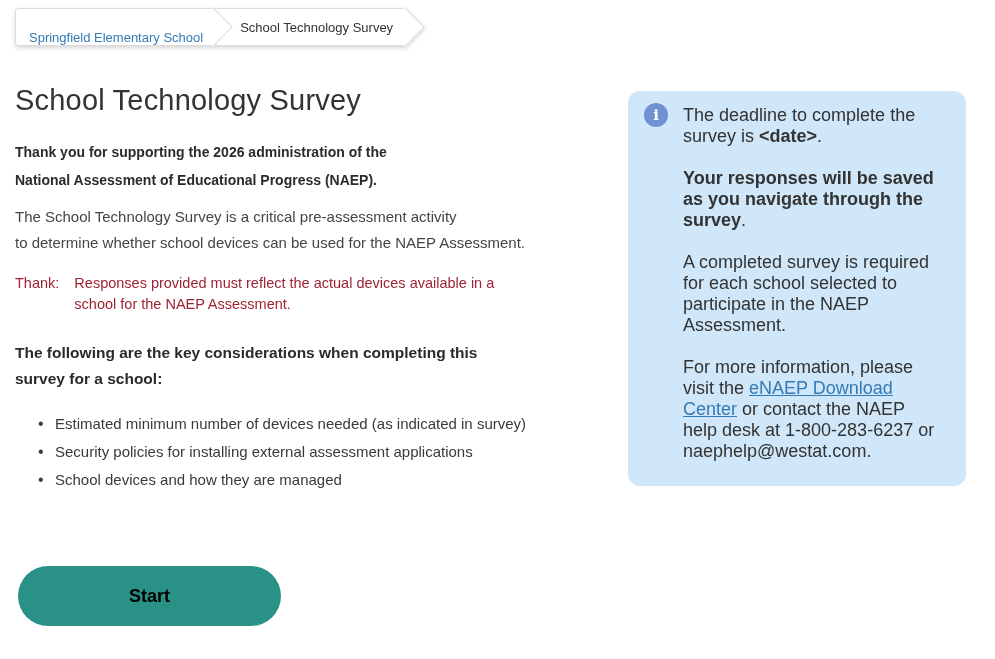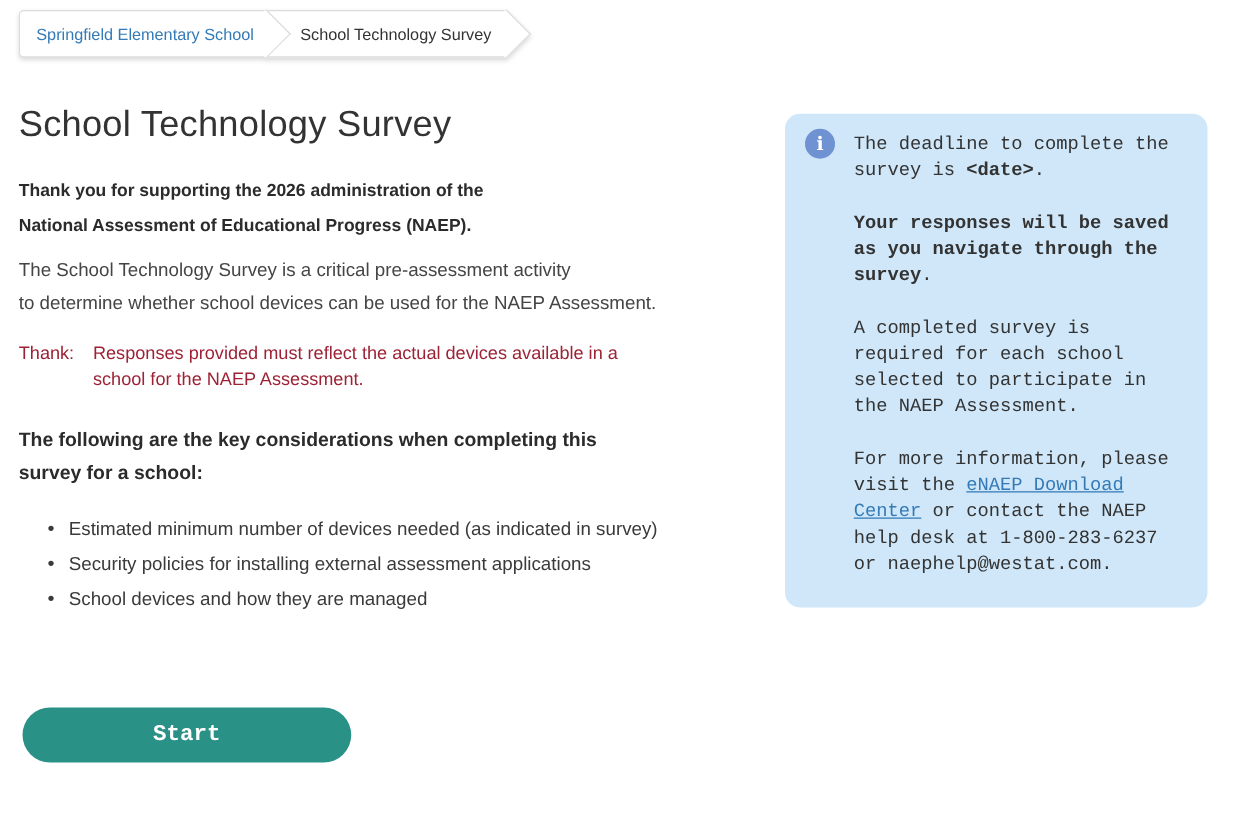--- a/index.html
+++ b/index.html
@@ -38,20 +38,21 @@
     border-right:1px solid #dcdcdc;
     z-index:3;
   }
   .crumb-first {
     z-index:2;
     border-left:1px solid #dcdcdc;
     border-radius:4px 0 0 4px;
     padding:0 10px 0 13px;
     color:#337ab7;
     cursor:pointer;
+    align-items:flex-end;
   }
   .crumb-last {
     z-index:1;
     padding:0 12px 0 27px;
     color:#333;
   }
 
   
   .main { position:absolute; left:15px; top:84px; width:580px; }
 
@@ -90,25 +91,25 @@
     font-size:15px; color:#3a3a3a; line-height:24px;
   }
   ul.key-list li::before {
     content:"\2022";
     position:absolute; left:0; top:0;
     font-size:16px; color:#3a3a3a;
   }
 
   .start-button {
     position:absolute; left:18px; top:566px;
-    width:263px; height:44px;
+    width:263px; height:60px;
     border:none; border-radius:30px;
     background:#2a9187;
-    color:#ffffff;
-    font-family:Liberation Mono, monospace;
+    color:#000000;
+    font-family:Liberation Sans, sans-serif;
     font-size:18px; font-weight:700;
     cursor:pointer;
   }
 
   
   .info-panel {
     position:absolute; left:628px; top:91px;
     width:338px; min-height:334px;
     background:#cfe7f8;
     border-radius:12px;
@@ -119,23 +120,22 @@
     width:24px; height:24px;
     border-radius:50%;
     background:#6f92d3;
     color:#fff;
     font-family:"DejaVu Serif", serif;
     font-weight:700; font-style:normal;
     font-size:15px; line-height:24px;
     text-align:center;
   }
   .info-panel p {
-    font-size:15px; line-height:21px; color:#333;
+    font-size:18px; line-height:21px; color:#333;
     margin-bottom:21px;
-    font-family:Liberation Mono, monospace;
   }
   .info-panel p:last-child { margin-bottom:0; }
   .info-panel .b { font-weight:700; }
   .info-link {
     color:#337ab7; text-decoration:underline; cursor:pointer;
   }
 </style>
 </head>
 <body>
 

